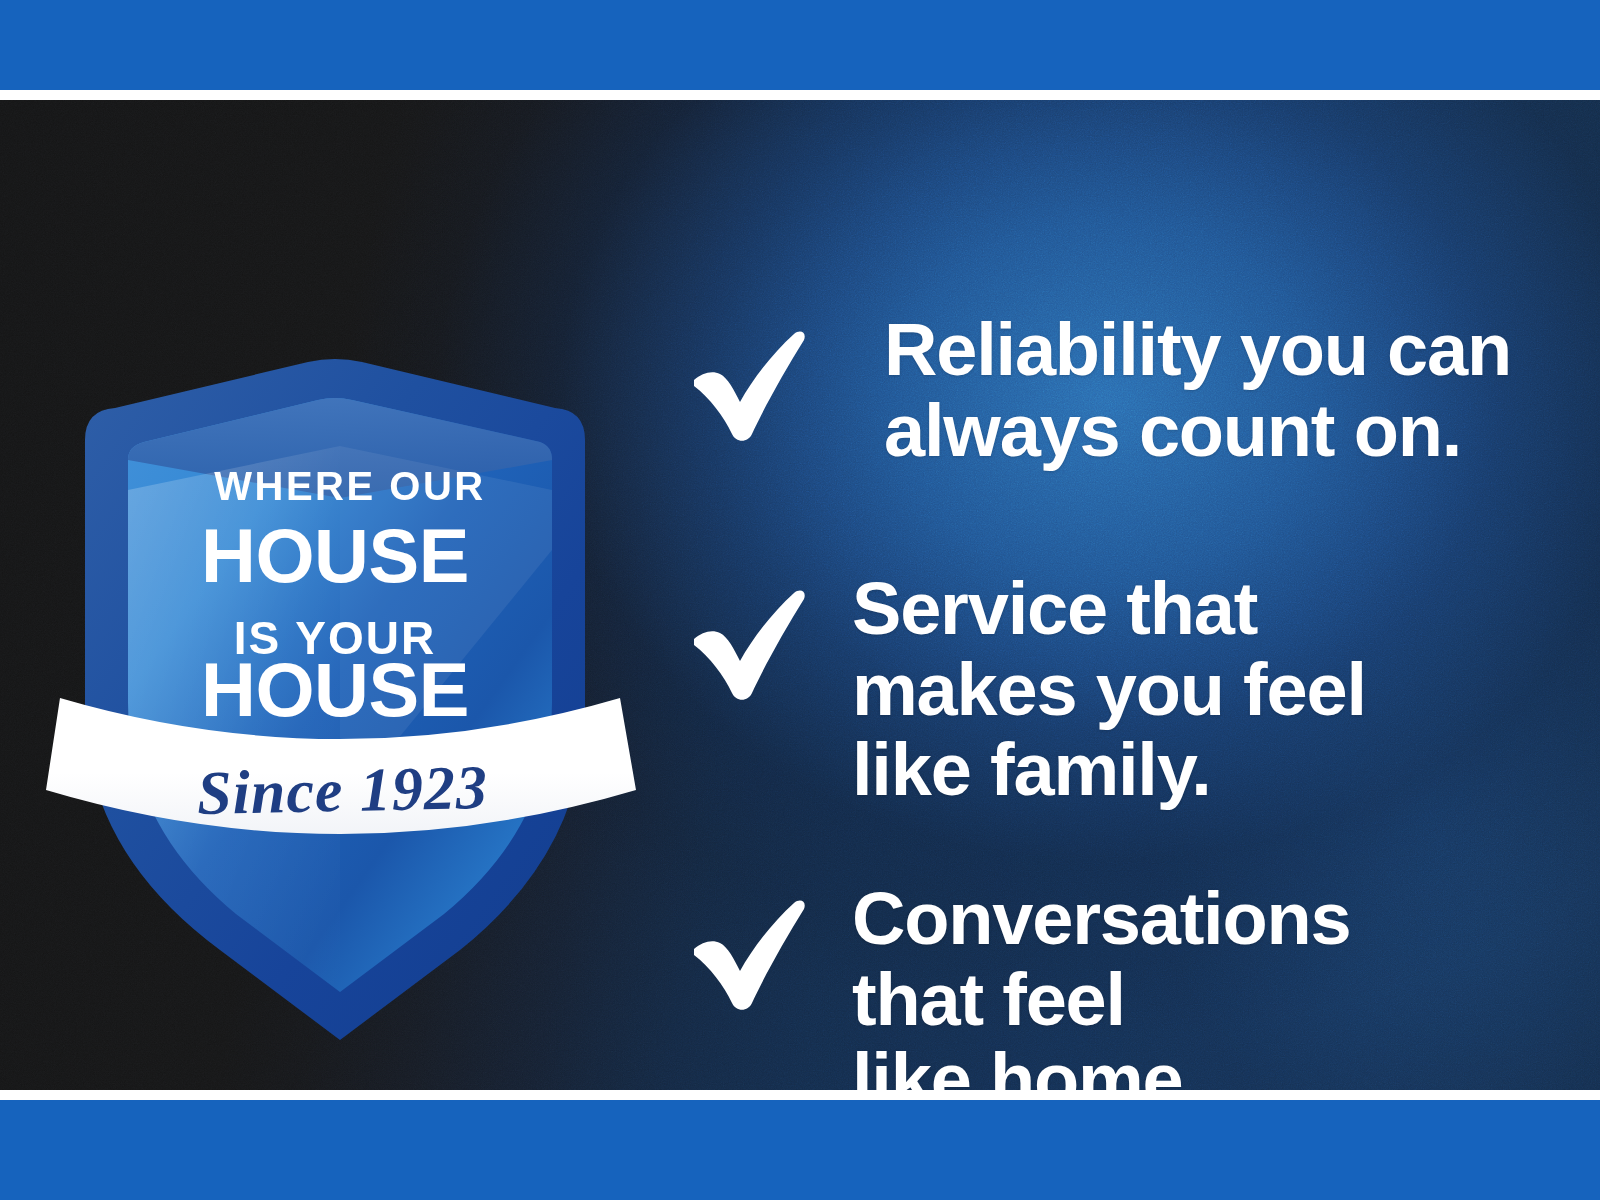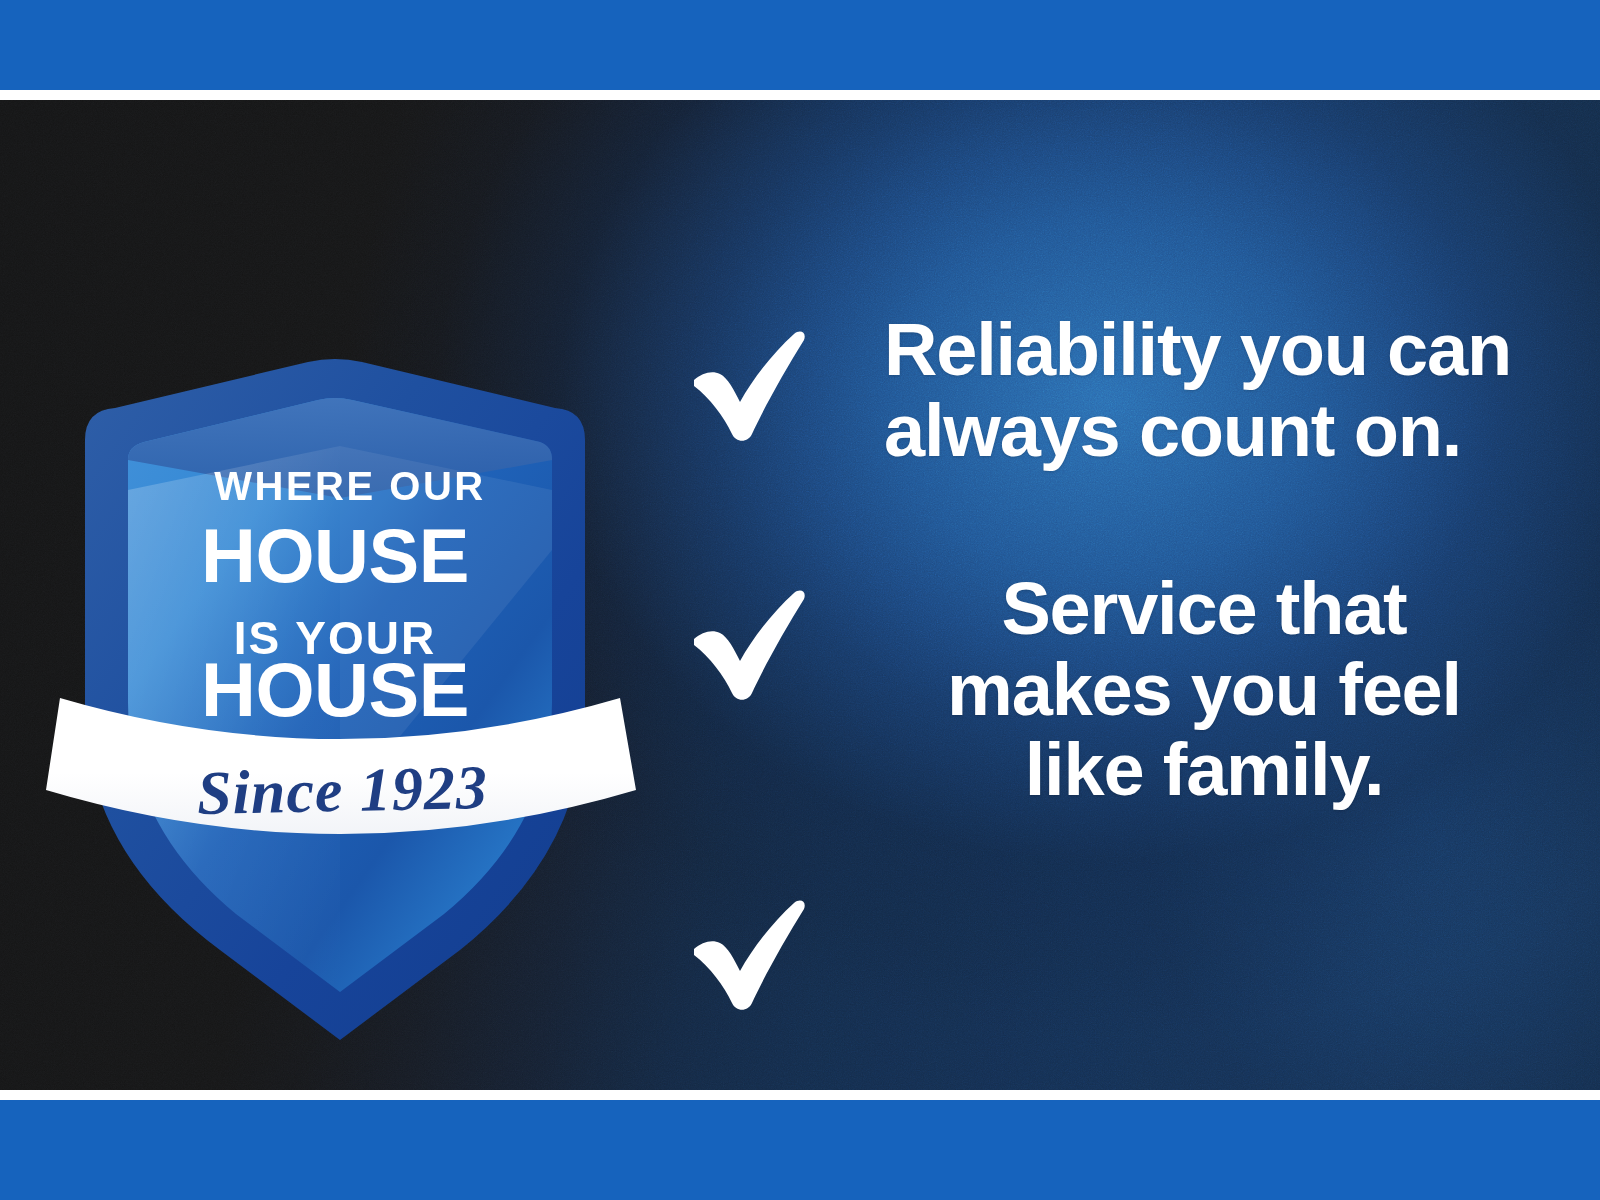--- a/index.html
+++ b/index.html
@@ -133,21 +133,21 @@
     width: 880px;
   }
   .bullet-row {
     position: absolute;
     left: 0;
     width: 880px;
     display: flex;
     align-items: flex-start;
   }
   #bullet-row-0 { top: 16px; gap: 32px; }
-  #bullet-row-1 { top: 275px; text-align: center; }
+  #bullet-row-1 { top: 275px; }
   #bullet-row-2 { top: 585px; }
 
   .check-icon {
     flex: 0 0 auto;
     width: 140px;
     height: 120px;
     margin-top: 8px;
   }
   .bullet-text {
     flex: 1 1 auto;
@@ -300,20 +300,23 @@
 like family.</div>
       </div>
 
       <div class="bullet-row" id="bullet-row-2">
         <svg class="check-icon" viewBox="0 0 140 120">
           <path d="M 18 56 C 26 49 36 46 44 50 C 52 54 58 66 64 78
                    C 76 56 96 30 118 10 C 124 5 131 8 128 16
                    C 108 48 88 84 76 110 C 72 119 60 119 56 110
                    C 48 93 34 74 18 62 Z" fill="#ffffff"></path>
         </svg>
+        <div class="bullet-text">Conversations
+that feel
+like home.</div>
       </div>
 
     </div>
   </div>
 
   <div class="brand-bar" id="brand-bar-bottom"></div>
 
 </div>
 
 </body></html>

